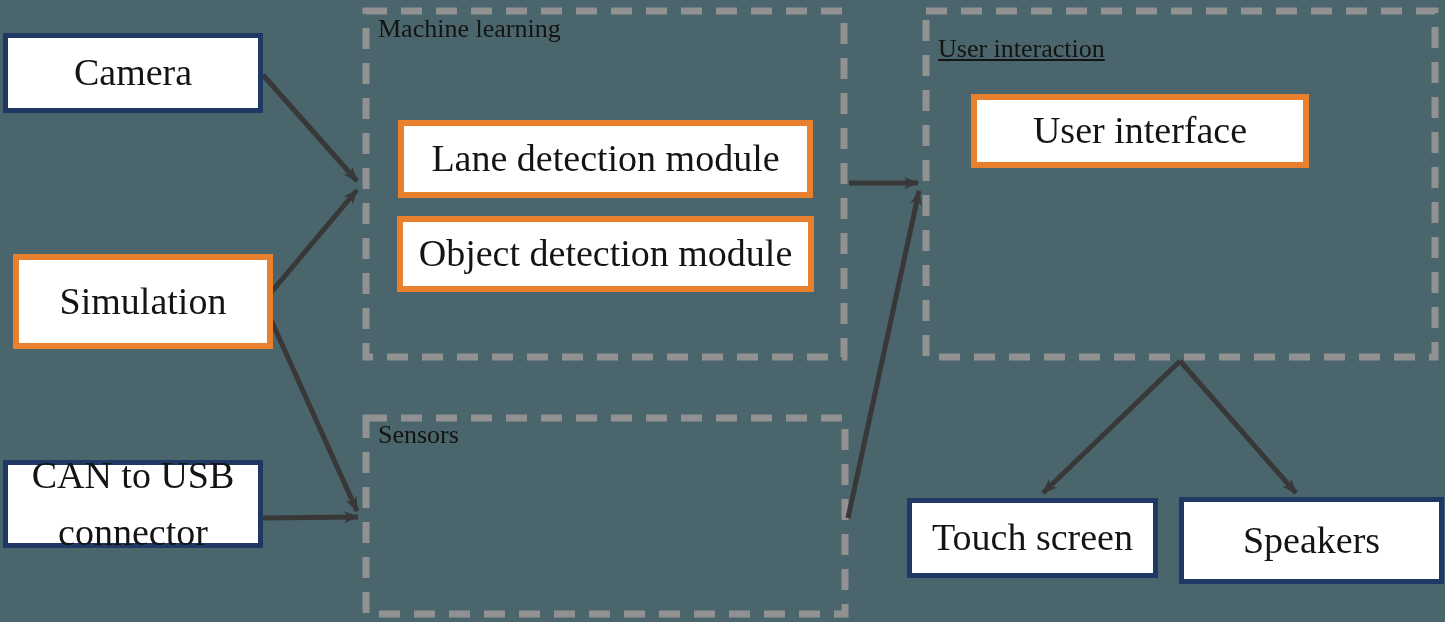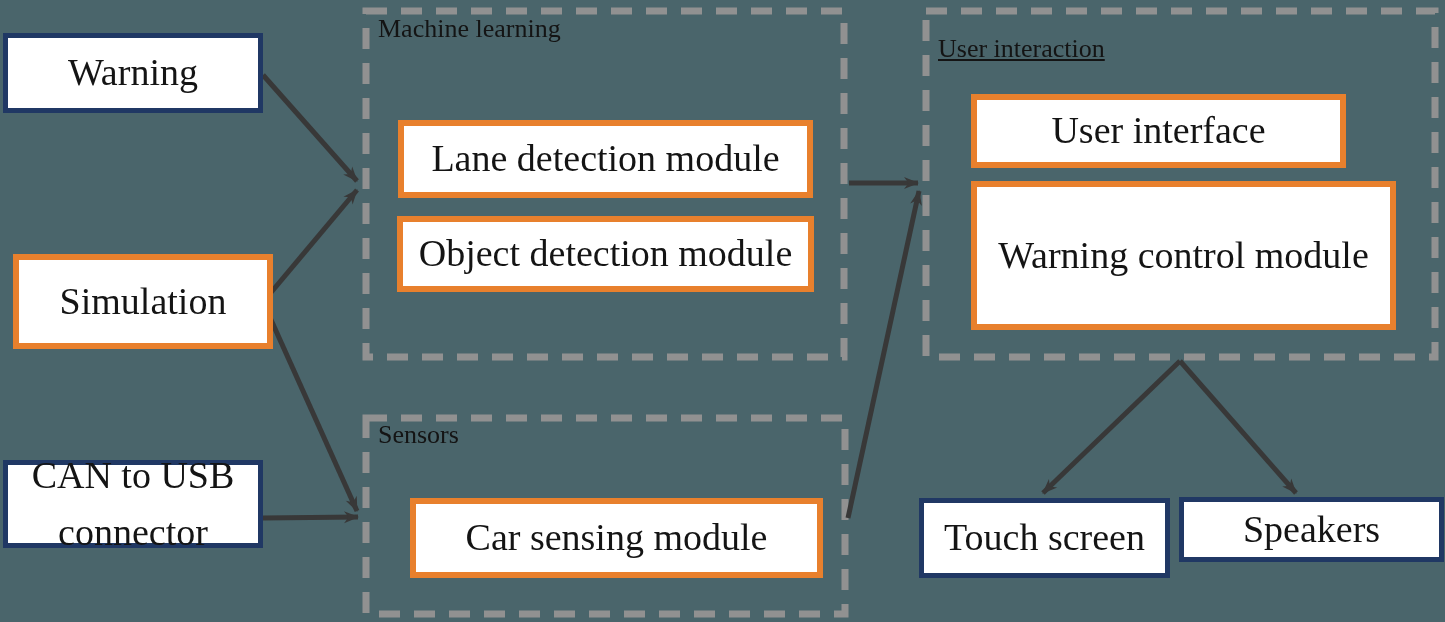--- a/index.html
+++ b/index.html
@@ -63,33 +63,31 @@
     <line class="edge" x1="849" y1="183" x2="918" y2="183" marker-end="url(#ah)"></line>
     <line class="edge" x1="848" y1="518" x2="919" y2="191" marker-end="url(#ah)"></line>
     <line class="edge" x1="1180" y1="361" x2="1043" y2="493" marker-end="url(#ah)"></line>
     <line class="edge" x1="1180" y1="361" x2="1296" y2="493" marker-end="url(#ah)"></line>
   </svg>
 
   <div class="group-label" style="left:378px;top:14px;">Machine learning</div>
   <div class="group-label" style="left:378px;top:420px;">Sensors</div>
   <div class="group-label" style="left:938px;top:34px;text-decoration:underline;">User interaction</div>
 
-  <div class="node navy" style="left:3px;top:33px;width:260px;height:80px;">Warning</div>
+  <div class="node navy" style="left:3px;top:33px;width:260px;height:80px;">Camera</div>
 
   <div class="node orange" style="left:13px;top:254px;width:260px;height:95px;">Simulation</div>
 
   <div class="node navy" style="left:3px;top:460px;width:260px;height:88px;line-height:1.5;">CAN to USB connector</div>
 
   <div class="node orange" style="left:398px;top:120px;width:415px;height:78px;">Lane detection module</div>
 
   <div class="node orange" style="left:397px;top:216px;width:417px;height:76px;">Object detection module</div>
 
-  <div class="node orange" style="left:410px;top:498px;width:413px;height:80px;">Car sensing module</div>
 
-  <div class="node orange" style="left:971px;top:94px;width:375px;height:74px;text-align:right;">User interface</div>
+  <div class="node orange" style="left:971px;top:94px;width:338px;height:74px;text-align:right;">User interface</div>
 
-  <div class="node orange" style="left:971px;top:181px;width:425px;height:149px;">Warning control module</div>
 
-  <div class="node navy" style="left:907px;top:498px;width:251px;height:80px;margin-left:12px;">Touch screen</div>
+  <div class="node navy" style="left:907px;top:498px;width:251px;height:80px;">Touch screen</div>
 
-  <div class="node navy" style="left:1179px;top:497px;width:265px;height:65px;">Speakers</div>
+  <div class="node navy" style="left:1179px;top:497px;width:265px;height:87px;">Speakers</div>
 
 </div>
 
 </body></html>

